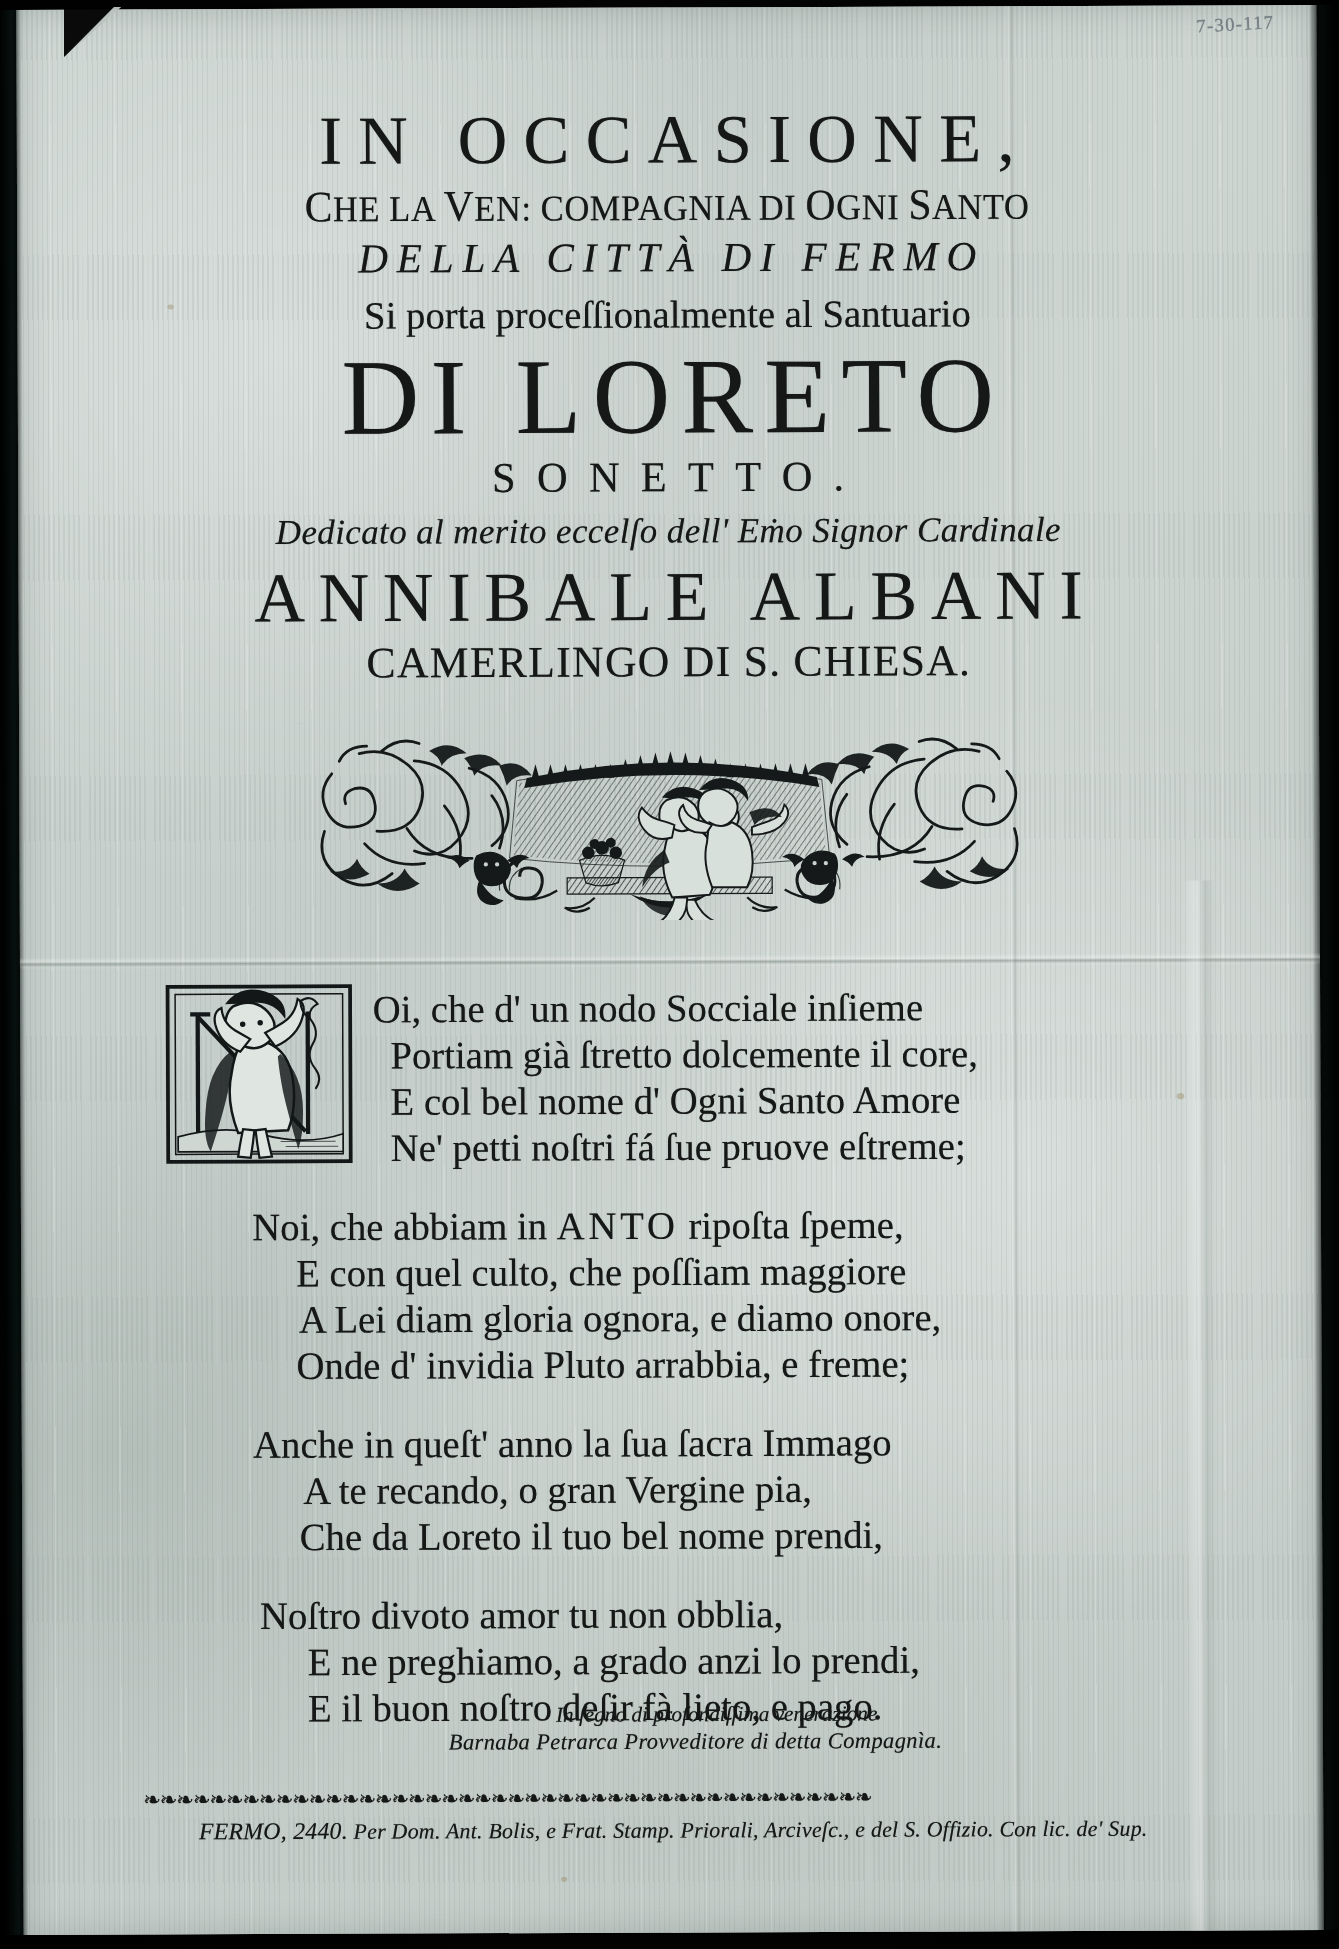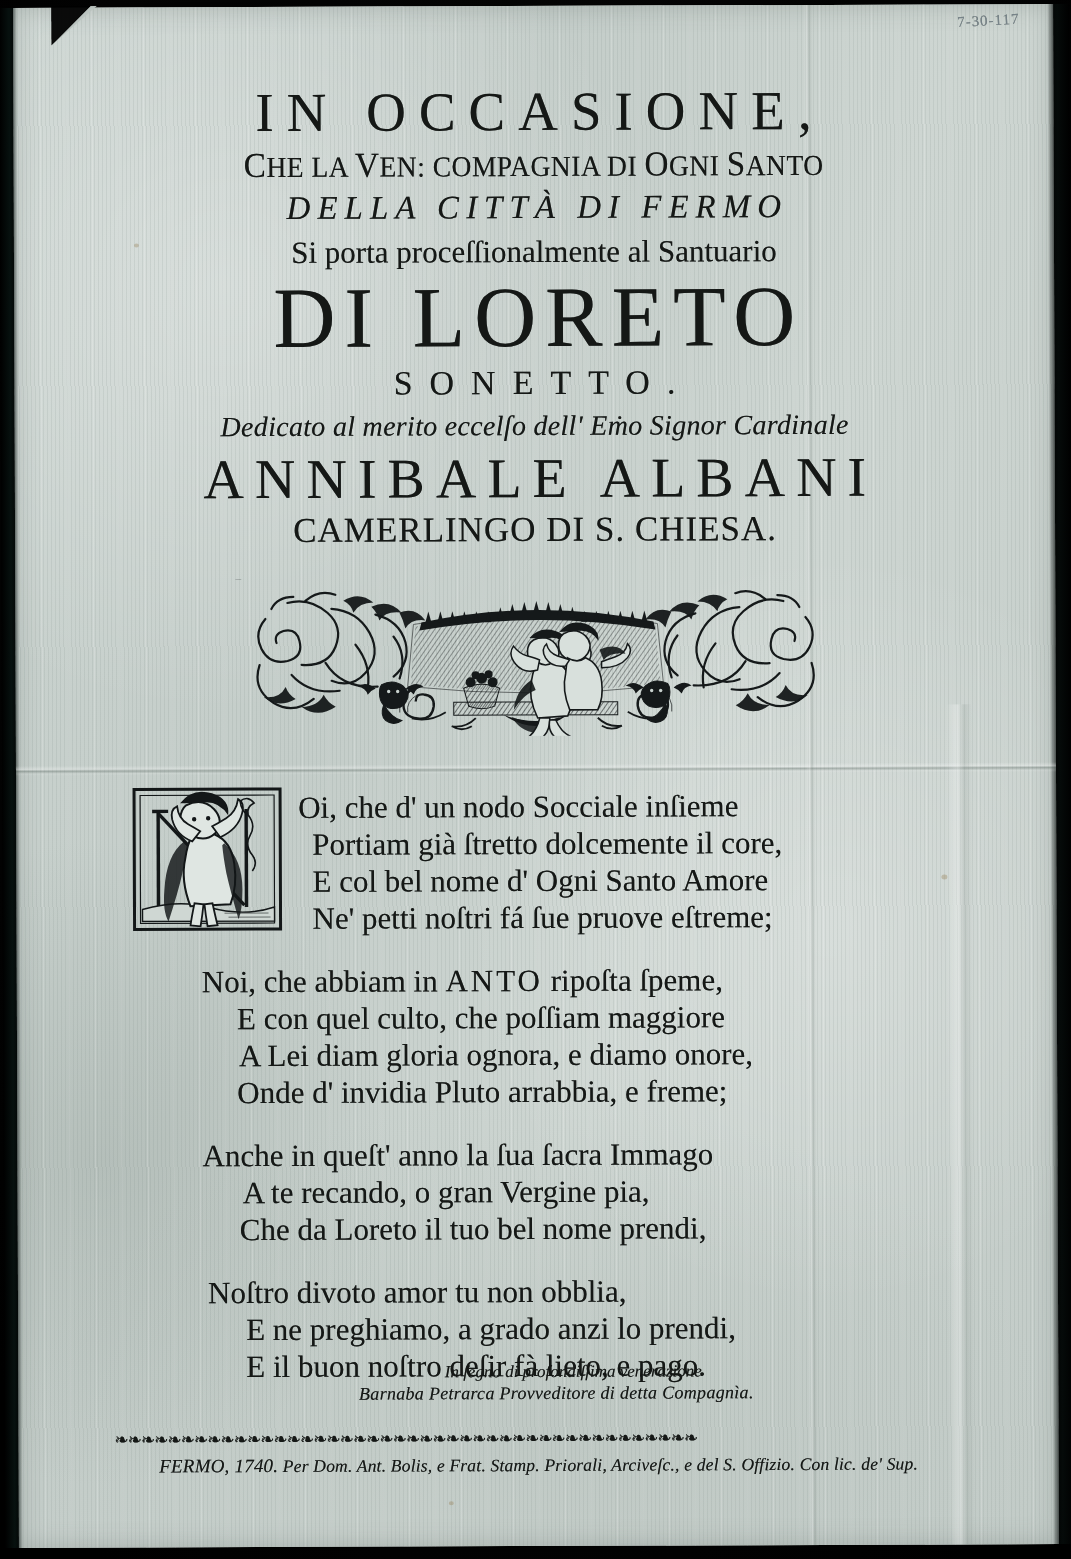--- a/index.html
+++ b/index.html
@@ -488,16 +488,16 @@
         <div class="vline i3">E il buon noſtro deſir fà lieto, e pago.</div>
       </div>
     </div>
 
     <div class="signature">
       <div class="sig1">In ſegno di profondiſſima venerazione</div>
       <div class="sig2">Barnaba Petrarca Provveditore di detta Compagnìa.</div>
     </div>
 
     <div class="fleuron-row">❧❧❧❧❧❧❧❧❧❧❧❧❧❧❧❧❧❧❧❧❧❧❧❧❧❧❧❧❧❧❧❧❧❧❧❧❧❧❧❧❧❧❧❧</div>
-    <div class="imprint"><span class="big">FERMO, 1740.</span><span> Per Dom. Ant. Bolis, e Frat. Stamp. Priorali, Arciveſc., e del S. Offizio. Con lic. de' Sup.</span></div>
+    <div class="imprint"><span class="big">FERMO, 2440.</span><span> Per Dom. Ant. Bolis, e Frat. Stamp. Priorali, Arciveſc., e del S. Offizio. Con lic. de' Sup.</span></div>
 
   </div>
 </div>
 
 </body></html>

